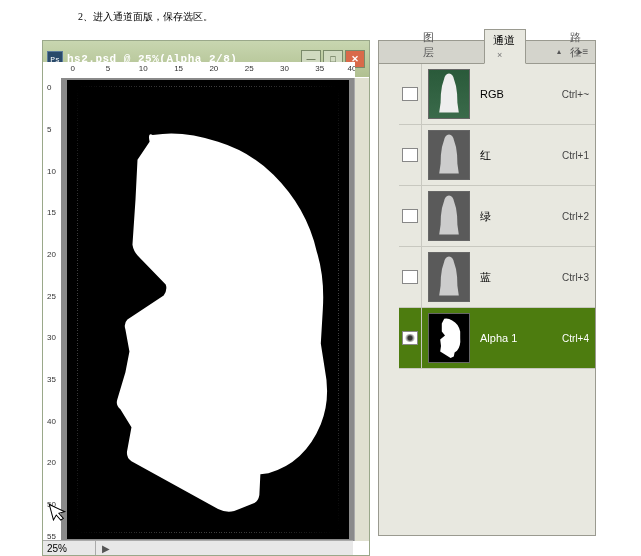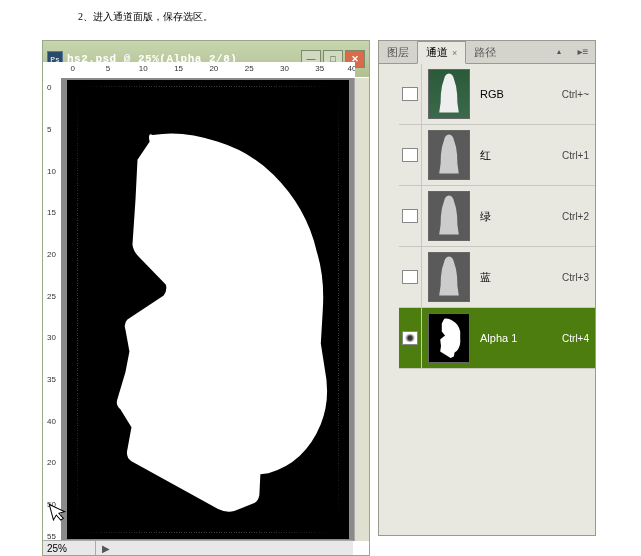--- a/index.html
+++ b/index.html
@@ -211,20 +211,21 @@
     align-items: flex-end;
     position: relative;
     border-bottom: 1px solid #9a9a90;
   }
   .panel-tab {
     font-size: 11px;
     padding: 3px 8px;
     color: #555;
     cursor: pointer;
     position: relative;
+    margin-left: 36px;
   }
   .panel-tab.active {
     background: #e8e8e0;
     border: 1px solid #9a9a90;
     border-bottom: 1px solid #e8e8e0;
     margin-bottom: -1px;
     color: #000;
   }
   .panel-tab .tab-close {
     font-size: 9px;

